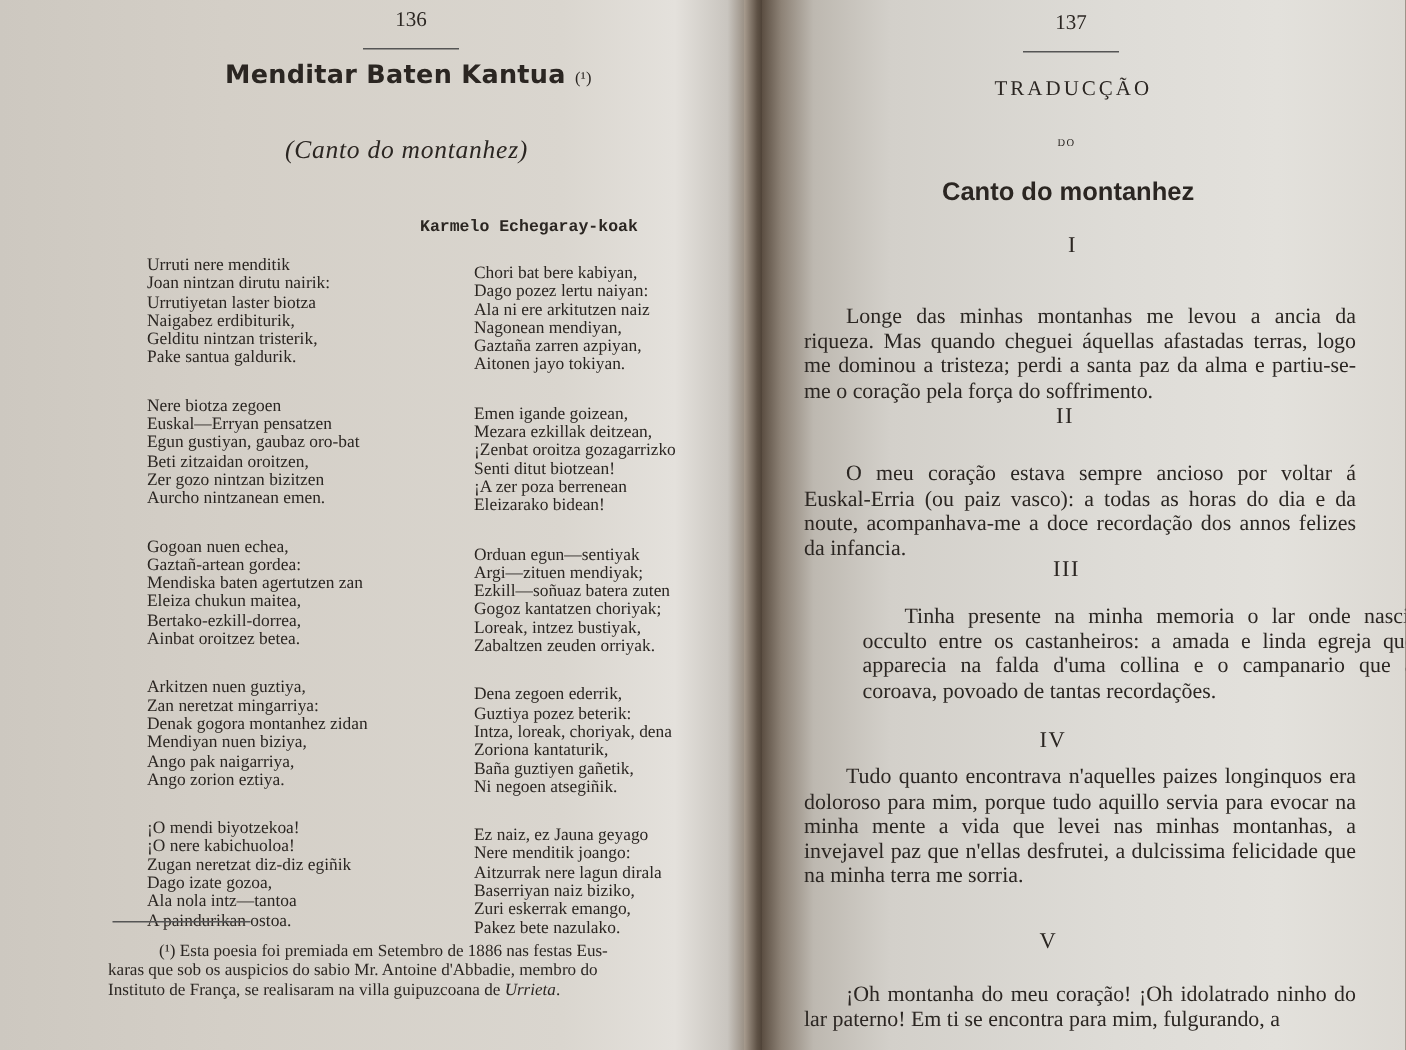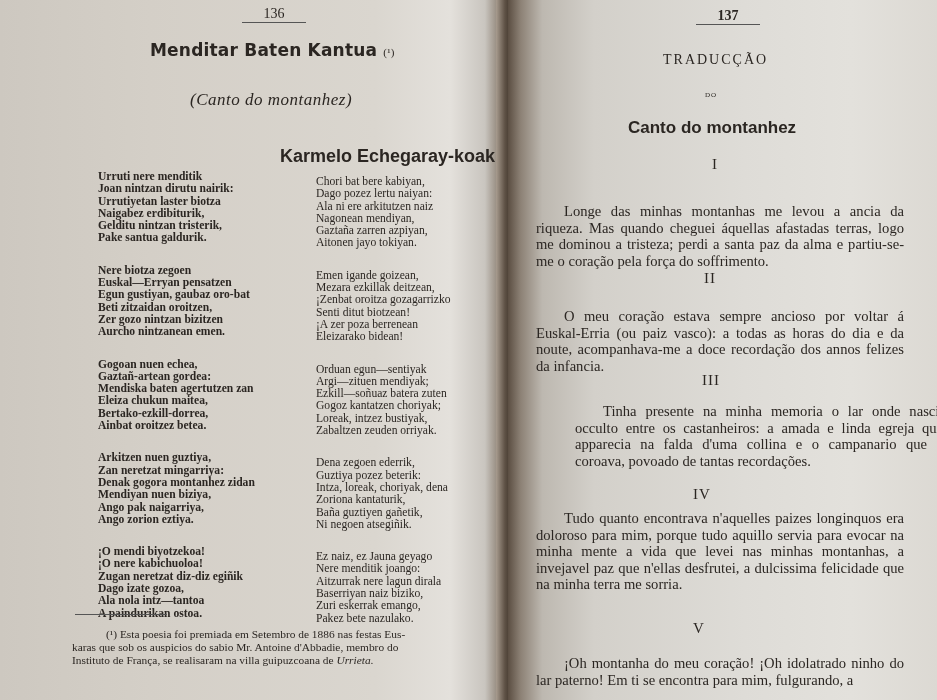--- a/index.html
+++ b/index.html
@@ -20,37 +20,37 @@
     position: absolute; left: 508px; top: 0; width: 429px; height: 700px;
     background: linear-gradient(90deg, #5b4e42 0%, #8d8276 3%, #bdb8b0 8%, #d3d0ca 20%, #dedcd7 55%, #e3e1dc 80%, #dcd9d3 100%);
   }
   .gutter {
     position: absolute; left: 496px; top: 0; width: 22px; height: 700px;
     background: linear-gradient(90deg, #a89c8f 0%, #5f5246 40%, #3e3329 70%, #5b4d40 100%);
   }
 
   .pageno {
     position: absolute; font-size: 14px; text-align: center;
-    border-bottom: 1px solid #555; padding-bottom: 0; width: 64px;
+    border-bottom: 1px solid #555; padding-bottom: 10px; width: 64px;
   }
   .left-title {
     position: absolute; left: 150px; top: 40px; width: 280px;
     font-family: "DejaVu Sans", sans-serif; font-weight: bold; font-size: 17px; letter-spacing: 0.2px;
   }
   .left-title .ref { font-weight: normal; font-size: 11px; font-family: "Liberation Serif", serif; }
   .left-sub {
     position: absolute; left: 190px; top: 90px; font-style: italic; font-size: 17px; letter-spacing: 0.5px;
   }
   .author {
     position: absolute; left: 280px; top: 146px;
-    font-family: Liberation Sans, sans-serif; font-weight: bold; font-size: 18px; text-align: right;
+    font-family: Liberation Mono, monospace; font-weight: bold; font-size: 11px; text-align: right;
   }
   .col { position: absolute; font-size: 11.6px; line-height: 12.3px; }
   .col .stanza { margin-bottom: 20px; white-space: nowrap; }
-  .col-left { left: 98px; top: 171px; font-weight: bold; }
+  .col-left { left: 98px; top: 171px; }
   .col-right { left: 284px; top: 176px; margin-left: 32px; }
   .footnote-rule { position: absolute; left: 75px; top: 614px; width: 92px; border-top: 1px solid #555; }
   .footnote {
     position: absolute; left: 72px; top: 628px; width: 380px; font-size: 11.4px; line-height: 13px; text-align: justify;
   }
   .footnote p { margin: 0; }
   .footnote .indent { display: inline-block; width: 34px; }
 
   
   .r-title { position: absolute; left: 663px; top: 52px; font-size: 14px; letter-spacing: 2px; }
@@ -168,21 +168,21 @@
       </div>
     </div>
 
   <div class="footnote-rule"></div>
   <div class="footnote">
     <p><span class="indent"></span><span>(¹)</span> <span>Esta poesia foi premiada em Setembro de 1886 nas festas Eus-</span></p>
     <p>karas que sob os auspicios do sabio Mr. Antoine d'Abbadie, membro do</p>
     <p><span>Instituto de França, se realisaram na villa guipuzcoana de </span><i>Urrieta</i><span>.</span></p>
   </div>
 
-  <div class="pageno" style="left:696px; top:8px;font-weight:bold;">137</div>
+  <div class="pageno" style="left:682px; top:8px;">137</div>
   <div class="r-title">TRADUCÇÃO</div>
   <div class="r-do">DO</div>
   <div class="r-heading">Canto do montanhez</div>
 
   <div class="roman" style="left:712px; top:156px;">I</div>
   <div class="para" style="top:203px;">
       <p>Longe das minhas montanhas me levou a ancia da riqueza. Mas quando cheguei áquellas afastadas terras, logo me dominou a tristeza; perdi a santa paz da alma e partiu-se-me o coração pela força do soffrimento.</p>
     </div>
 
   <div class="roman" style="left:704px; top:270px;">II</div>

